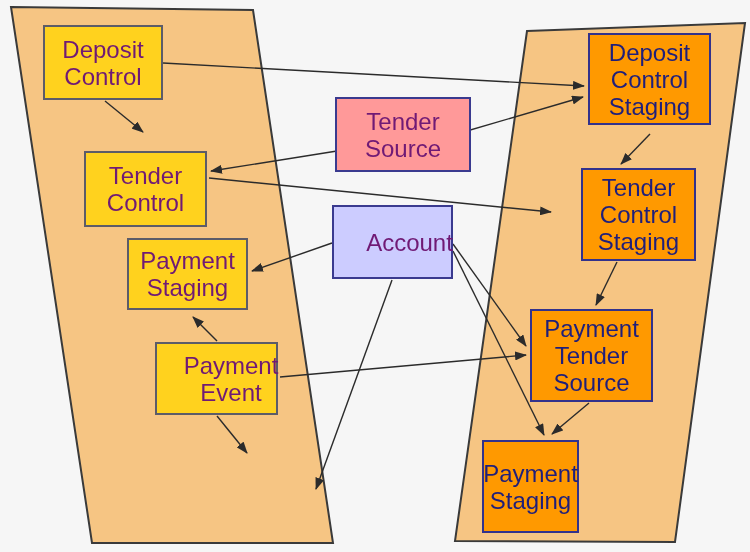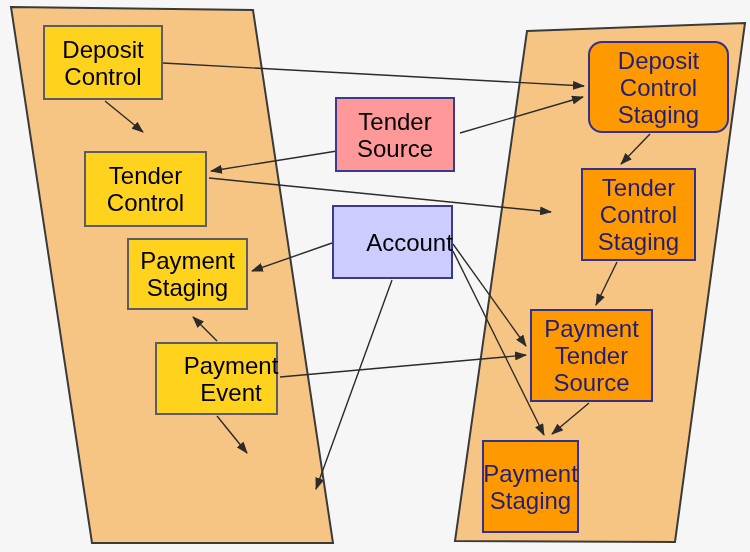--- a/index.html
+++ b/index.html
@@ -11,21 +11,21 @@
     overflow:hidden;
     margin:0 auto;
   }
   #wires{position:absolute;left:0;top:0;width:750px;height:552px;}
   .node{
     position:absolute;
     box-sizing:border-box;
     display:flex;align-items:center;justify-content:center;
     text-align:center;
     font-size:24px;line-height:27px;
-    color:#000000;
+    color:#701a75;
     padding:1px 2px;
   }
   .node-current{
     background:#FFD21E;
     border:2px solid #5C5C68;
   }
   .node-staging{
     background:#FF9900;
     border:2px solid #32328C;
     color:#1F1F7B;
@@ -71,21 +71,21 @@
       <line x1="217" y1="416" x2="247" y2="453" marker-end="url(#arrowhead)"></line>
       <line x1="280" y1="377" x2="526" y2="355" marker-end="url(#arrowhead)"></line>
     </g>
   </svg>
 
   <div class="node node-current" style="left:43px;top:25px;width:120px;height:75px;">Deposit Control</div>
   <div class="node node-current" style="left:84px;top:135px;width:123px;height:76px;margin-top:16px;">Tender Control</div>
   <div class="node node-current" style="left:127px;top:238px;width:121px;height:72px;">Payment Staging</div>
   <div class="node node-current" style="left:155px;top:342px;width:123px;height:73px;padding-left:31px;">Payment Event</div>
 
-  <div class="node node-source" style="left:335px;top:97px;width:120px;height:75px;">Tender Source</div>
+  <div class="node node-source" style="left:335px;top:97px;width:136px;height:75px;">Tender Source</div>
   <div class="node node-account" style="left:332px;top:205px;width:121px;height:74px;padding-left:36px;">Account</div>
 
-  <div class="node node-staging" style="left:588px;top:41px;width:141px;height:92px;border-radius:14px;">Deposit Control Staging</div>
+  <div class="node node-staging" style="left:588px;top:33px;width:123px;height:92px;">Deposit Control Staging</div>
   <div class="node node-staging" style="left:581px;top:168px;width:115px;height:93px;">Tender Control Staging</div>
   <div class="node node-staging" style="left:530px;top:309px;width:123px;height:93px;">Payment Tender Source</div>
   <div class="node node-staging" style="left:482px;top:440px;width:97px;height:93px;">Payment Staging</div>
 
 </div>
 
 </body></html>

